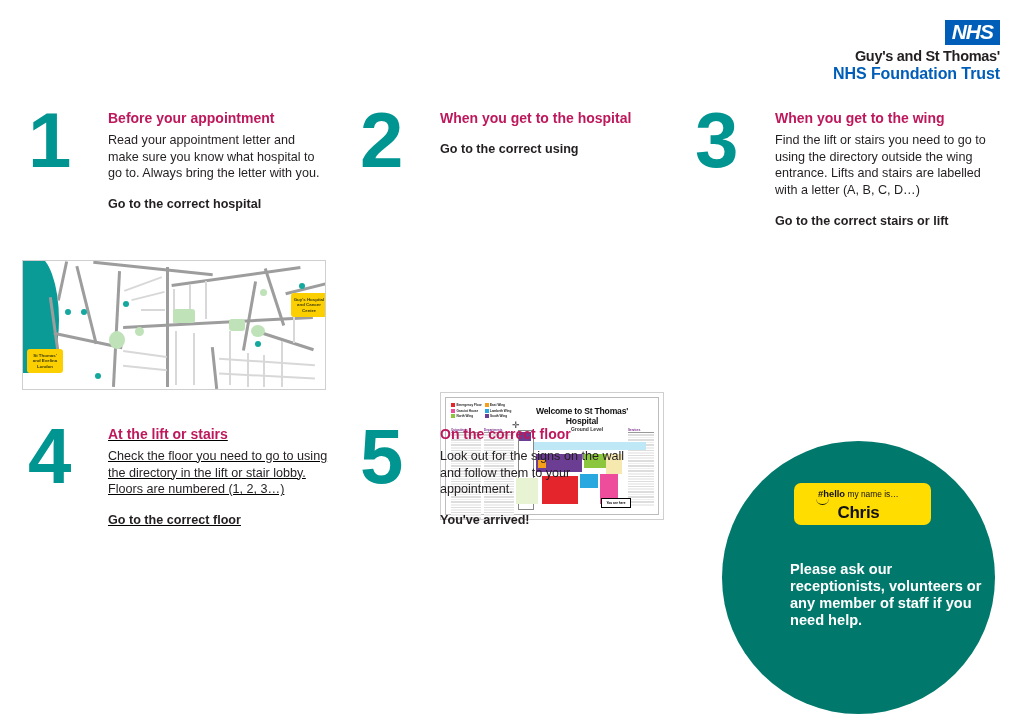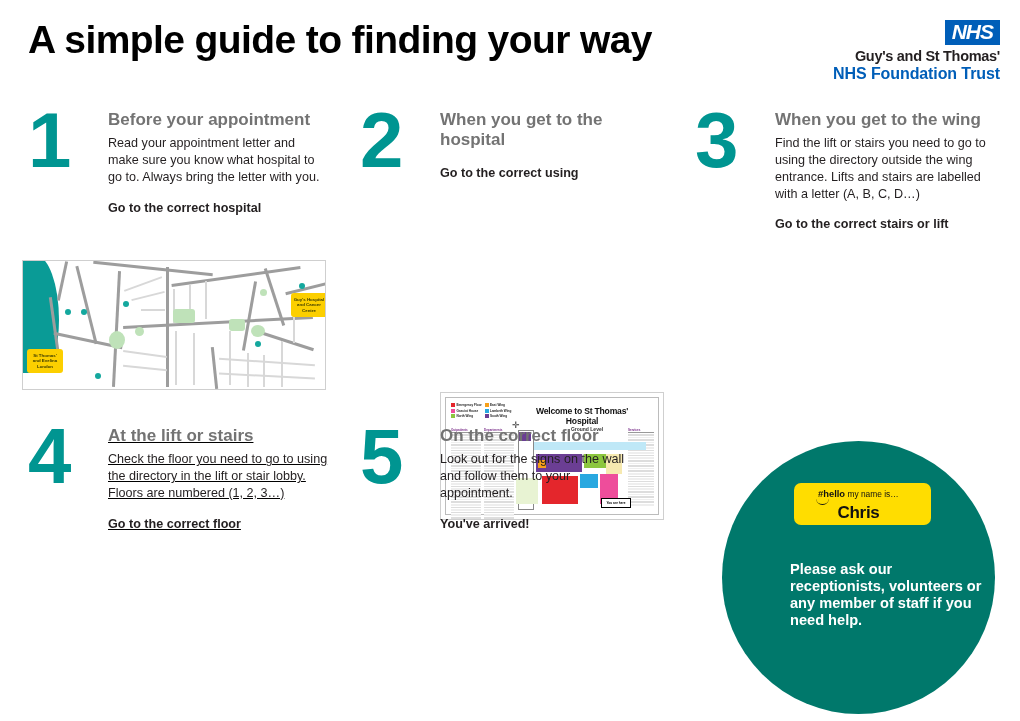--- a/index.html
+++ b/index.html
@@ -34,21 +34,21 @@
 
   
   .step{position:absolute;}
   .step-num{
     position:absolute;left:0;top:0;
     font-size:78px;line-height:72px;font-weight:bold;
     color:#009591;letter-spacing:-3px;
   }
   .step-body{position:absolute;left:80px;top:6px;width:215px;}
   .step-head{
-    font-size:17px;font-weight:bold;color:#737373;
+    font-size:14px;font-weight:bold;color:#be185d;
     margin:0 0 5px 0;line-height:1.2;
   }
   .step-text{
     font-size:12.6px;color:#231f20;line-height:1.33;margin:0;
   }
   .step-action{
     font-size:12.6px;font-weight:bold;color:#231f20;
     margin-top:14px;line-height:1.3;
   }
 
@@ -145,21 +145,20 @@
   .circle-text{
     position:absolute;left:790px;top:561px;width:200px;
     color:#fff;font-size:14.6px;font-weight:bold;line-height:1.17;
   }
 </style>
 </head>
 <body>
 
 <div class="page">
 
-  <div class="page-title">A simple guide to finding your way</div>
 
   <div class="nhs-logo-wrap">
     <div class="nhs-box">NHS</div>
     <div class="trust-name">Guy's and St Thomas'</div>
     <div class="trust-sub">NHS Foundation Trust</div>
   </div>
 
   <div class="step" style="left:28px;top:104px;width:300px;height:140px;">
     <div class="step-num">1</div>
     <div class="step-body">

